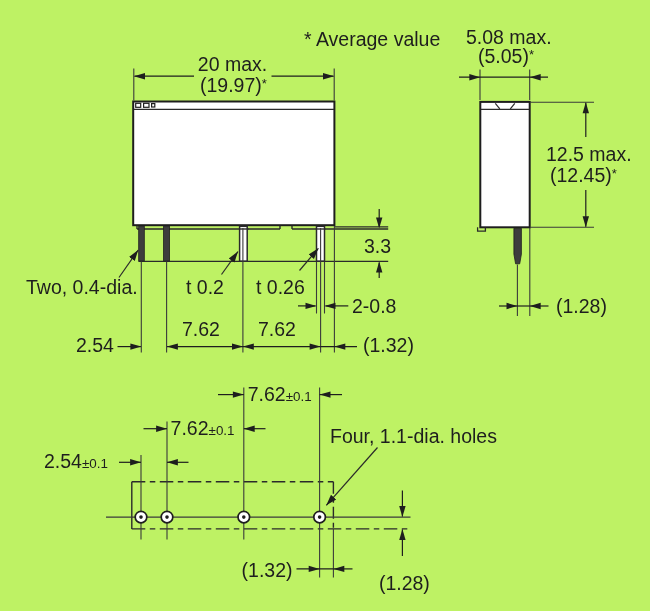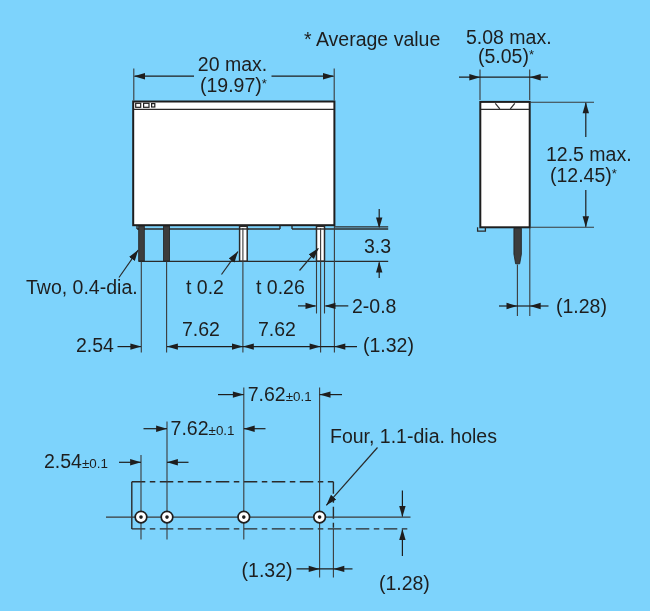--- a/index.html
+++ b/index.html
@@ -1,16 +1,16 @@
 <!DOCTYPE html>
 <html><head>
 <meta charset="utf-8">
 <style>
   html,body{margin:0;padding:0;background:#ffffff;}
-  #page{width:650px;height:611px;position:relative;background:#7dd3fc;}
+  #page{width:650px;height:611px;position:relative;background:#bef264;}
   svg{display:block;}
   text{font-family:"Liberation Sans",sans-serif;fill:#1e1e1e;}
 </style>
 </head>
 <body>
 
 <div id="page">
 <svg width="650" height="611" viewBox="0 0 650 611" style="filter:blur(0.32px)">
 <defs>
 <marker id="lead" orient="auto" markerUnits="userSpaceOnUse" markerWidth="14" markerHeight="10" refX="11" refY="5">

